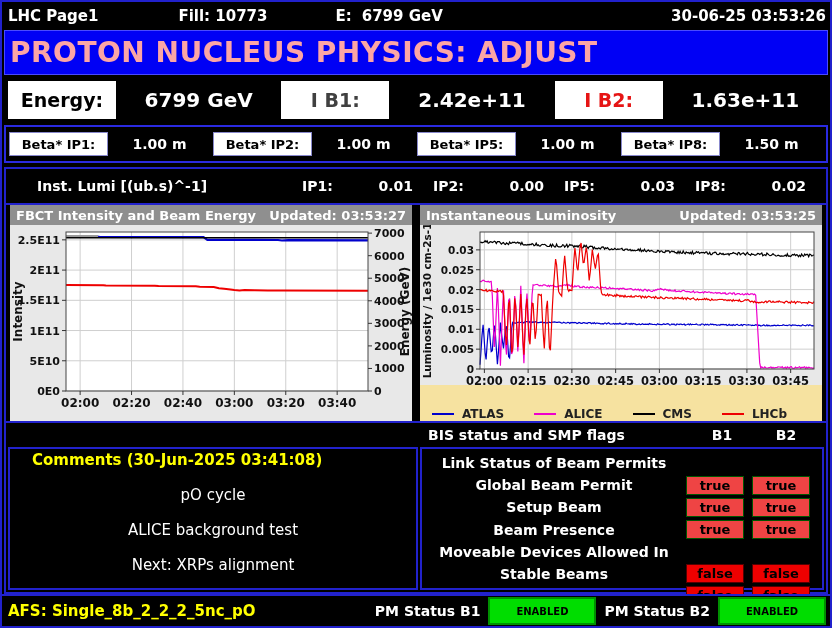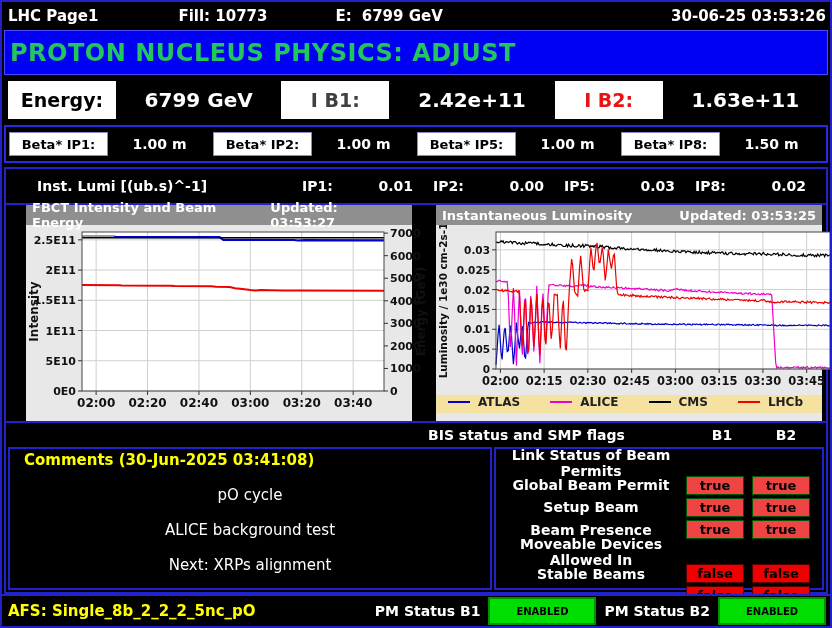--- a/index.html
+++ b/index.html
@@ -10,21 +10,21 @@
 
   
   .row-top{height:27px;display:flex;align-items:center;font-weight:bold;font-size:15px;color:#fff;}
   .tb-app{margin-left:6px;}
   .tb-fill{margin-left:80px;}
   .tb-energy{margin-left:68px;display:flex;gap:10px;}
   .tb-date{margin-left:auto;margin-right:4px;}
 
   
   .title-bar{height:43px;background:#0000f5;border:1px solid #4a4aff;margin:1px 2px 0 2px;
-             display:flex;align-items:center;font-size:24px;font-weight:bold;color:#22c55e;
+             display:flex;align-items:center;font-size:28px;font-weight:bold;color:#fca5a5;
              padding-left:5px;letter-spacing:0.5px;}
 
   
   .row-energy{height:38px;display:flex;gap:4px;margin:6px 6px 0 6px;}
   .ecell-label{background:#fff;color:#000;font-weight:bold;font-size:19px;width:108px;
                display:flex;align-items:center;justify-content:center;}
   .ecell-label.blue{color:#404040;}
   .ecell-label.red{color:#e61414;}
   .ecell-value{background:#000;color:#fff;flex:1;font-size:20px;font-weight:bold;
                display:flex;align-items:center;justify-content:center;}
@@ -41,42 +41,42 @@
   .lower{flex:1;border:2px solid #2222cc;margin:4px 2px 0 2px;display:flex;flex-direction:column;background:#000;}
   .row-lumi{height:34px;display:flex;align-items:center;font-weight:bold;color:#fff;padding-left:23px;}
   .lumi-label{font-size:14px;margin-left:8px;}
   .lumi-items{display:flex;margin-left:auto;}
   .lumi-item{width:131px;display:flex;justify-content:space-between;padding-right:20px;
              box-sizing:border-box;font-size:14px;}
 
   
   .charts-row{height:216px;border-top:2px solid #2222cc;border-bottom:2px solid #2222cc;
               display:flex;gap:8px;padding:0 4px;background:#000;}
-  .panel{flex:1;background:#e8e8e8;display:flex;flex-direction:column;min-width:0;margin-left:16px;}
+  .panel{flex:1;background:#e8e8e8;display:flex;flex-direction:column;min-width:0;}
   .panel-title{height:20px;background:#8f8f8f;color:#fff;font-size:13px;font-weight:bold;
                display:flex;justify-content:space-between;align-items:center;padding:0 6px;flex:none;}
   .panel svg{display:block;}
-  .legend{height:18px;background:#f6e2a0;display:flex;align-items:flex-start;padding-left:12px;gap:30px;flex:none;}
+  .legend{height:36px;background:#f6e2a0;display:flex;align-items:flex-end;padding-left:12px;gap:30px;flex:none;}
   .legend-item{display:flex;align-items:center;gap:8px;color:#222;font-weight:bold;font-size:12px;}
   .legend-swatch{width:22px;height:0;border-top:2px solid #000;}
 
   
   .row-bishdr{height:24px;display:flex;align-items:center;font-weight:bold;font-size:14px;color:#fff;}
   .bishdr-left{width:412px;flex:none;}
   .bishdr-right{flex:1;display:flex;align-items:center;}
   .bishdr-title{padding-left:10px;}
   .bishdr-spacer{flex:1;}
   .colhdr{width:56px;text-align:center;flex:none;}
   .colhdr.c1{margin-right:8px;}
   .colhdr.c2{margin-right:12px;}
 
   
   .row-bottom{flex:1;display:flex;gap:2px;padding:0 2px 2px 2px;}
-  .comments-box{width:484px;flex:none;border:2px solid #2222cc;box-sizing:border-box;
-                padding:2px 14px;background:#000;}
+  .comments-box{width:410px;flex:none;border:2px solid #2222cc;box-sizing:border-box;
+                padding:2px 22px;background:#000;}
   .comments-title{color:#ffff00;font-size:15px;font-weight:bold;}
   .comment-line{color:#fff;font-size:15px;text-align:center;margin-top:17px;}
   .bis-box{flex:1;border:2px solid #2222cc;box-sizing:border-box;display:flex;
            flex-direction:column;justify-content:space-evenly;padding:2px 0;background:#000;}
   .bis-row{display:flex;align-items:center;height:20px;}
   .bis-label{flex:1;text-align:center;font-weight:bold;font-size:14px;color:#fff;}
   .badge{width:56px;height:17px;flex:none;display:flex;align-items:center;justify-content:center;
          font-weight:bold;font-size:13px;color:#000;}
   .badge.c1{margin-right:8px;}
   .badge.c2{margin-right:12px;}

